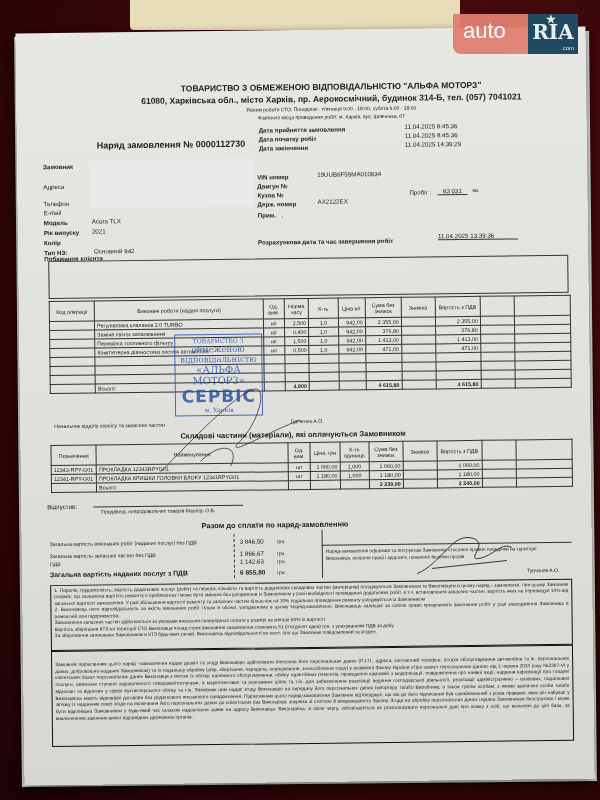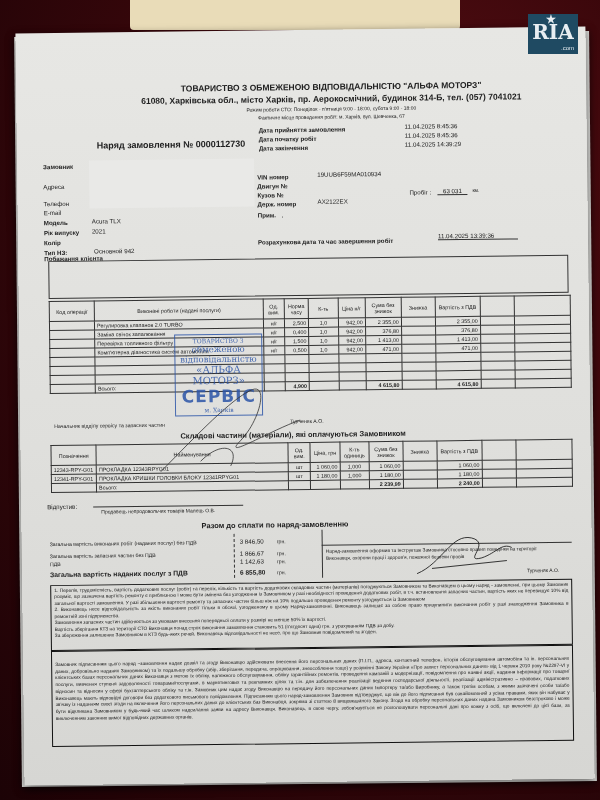--- a/index.html
+++ b/index.html
@@ -85,20 +85,21 @@
   }
   .consent-box p, .note-box p { text-align: justify; }
   .vdash { position: absolute; left: 212px; top: 493px; height: 44px; border-left: 1px dashed #333; }
 </style>
 </head>
 <body>
 
 <div class="envelope"></div>
 
 <div class="logo">
+  <div class="auto">auto</div>
   <div class="ria">
     <span class="star">★</span>
     <span>RIA</span>
     <small>.com</small>
   </div>
 </div>
 
 <div class="sheet-under"></div>
 
 <div class="sheet">

